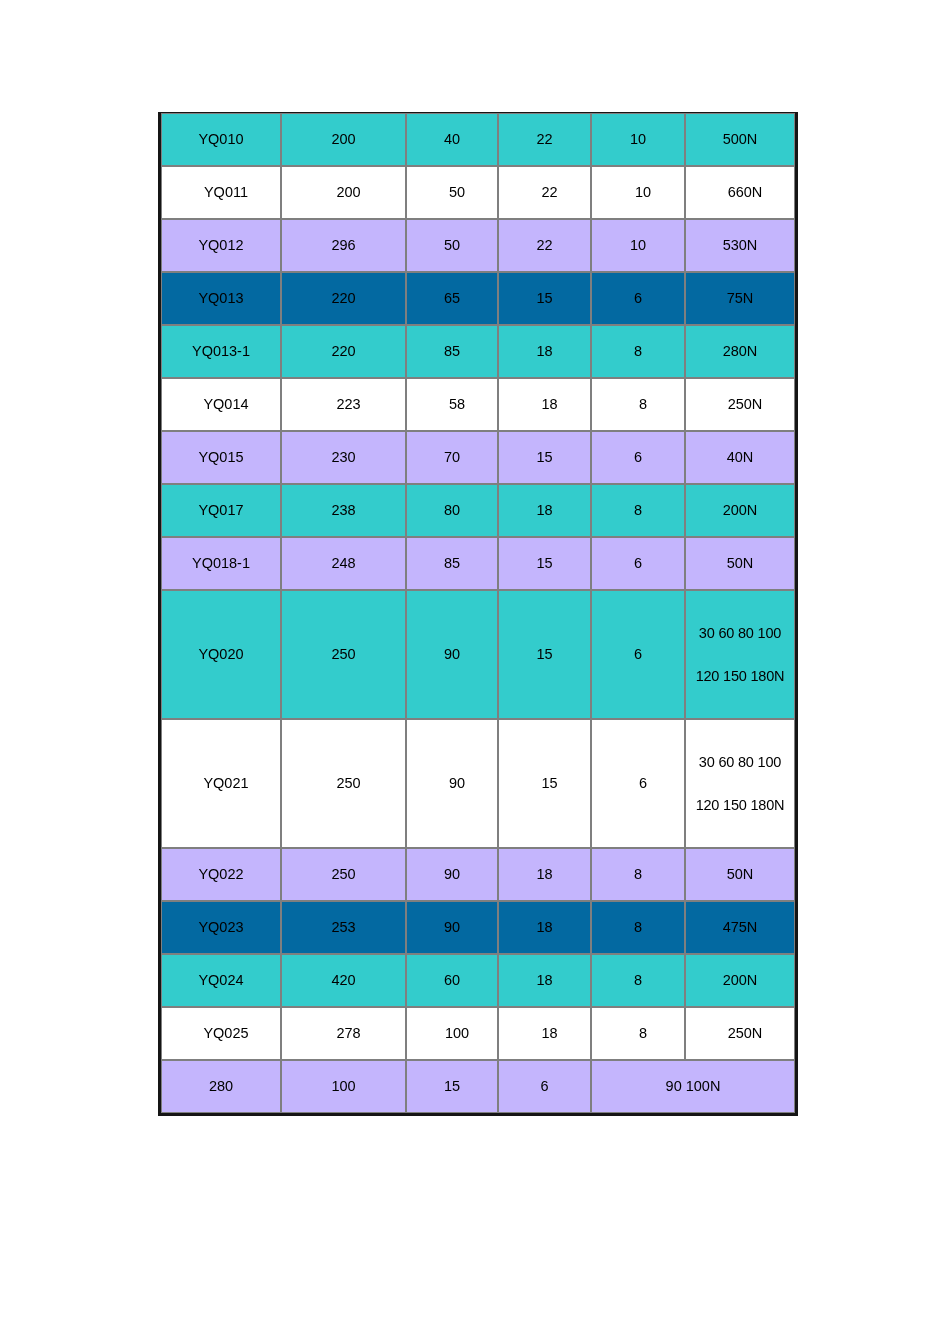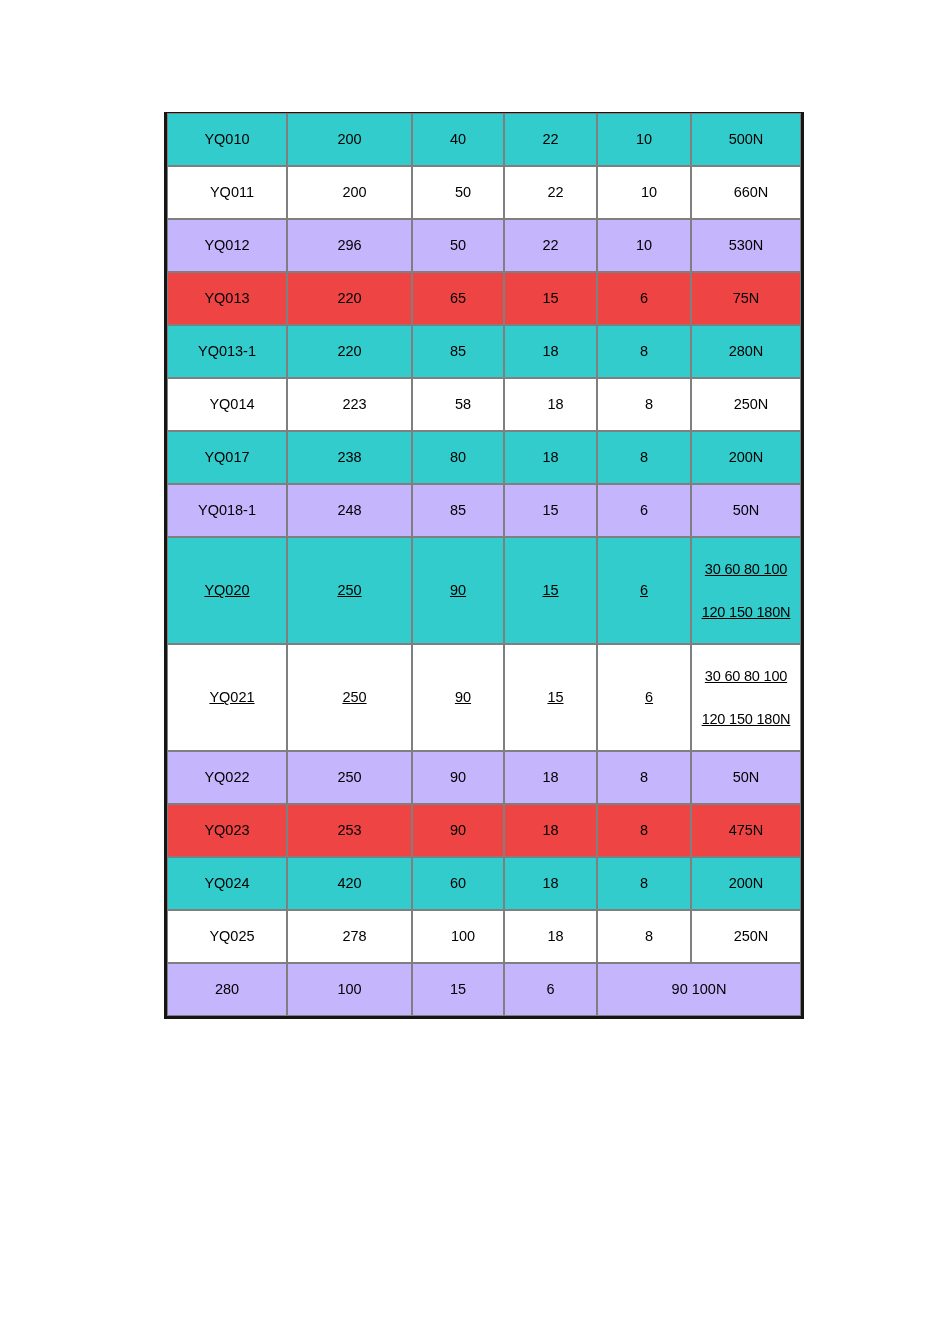--- a/index.html
+++ b/index.html
@@ -9,21 +9,21 @@
   body {
     width: 950px;
     height: 1344px;
     background: #ffffff;
     font-family: "Liberation Sans", sans-serif;
     -webkit-font-smoothing: antialiased;
   }
 
   #spec-table-wrapper {
     position: absolute;
-    left: 164px;
+    left: 158px;
     top: 112px;
     width: 634px;
   }
 
   table.spec-table {
     border-collapse: separate;
     border-spacing: 0;
     width: 634px;
     table-layout: fixed;
     border-left: 3px solid #151515;
@@ -53,24 +53,24 @@
   col.c2 { width: 125px; }
   col.c3 { width: 92px; }
   col.c4 { width: 93px; }
   col.c5 { width: 94px; }
   col.c6 { width: 110px; }
 
   
   tr.tone-teal  td { background: #33cccc; }
   tr.tone-white td { background: #ffffff; padding-left: 12px; }
   tr.tone-yellow td { background: #c4b5fd; }
-  tr.tone-cyan  td { background: #ef4444; }
+  tr.tone-cyan  td { background: #0369a1; }
 
   
-  tr.tall td { height: 107px; text-decoration: underline; }
+  tr.tall td { height: 129px; }
   tr.tall td.multiline {
     white-space: normal;
     line-height: 2.9;
     font-size: 14.5px;
     letter-spacing: -0.2px;
     padding: 0 1px;
   }
 
   td.merged {
     
@@ -131,20 +131,28 @@
           <td>280N</td>
         </tr>
         <tr class="tone-white">
           <td>YQ014</td>
           <td>223</td>
           <td>58</td>
           <td>18</td>
           <td>8</td>
           <td>250N</td>
         </tr>
+        <tr class="tone-yellow">
+          <td>YQ015</td>
+          <td>230</td>
+          <td>70</td>
+          <td>15</td>
+          <td>6</td>
+          <td>40N</td>
+        </tr>
         <tr class="tone-teal">
           <td>YQ017</td>
           <td>238</td>
           <td>80</td>
           <td>18</td>
           <td>8</td>
           <td>200N</td>
         </tr>
         <tr class="tone-yellow">
           <td>YQ018-1</td>

